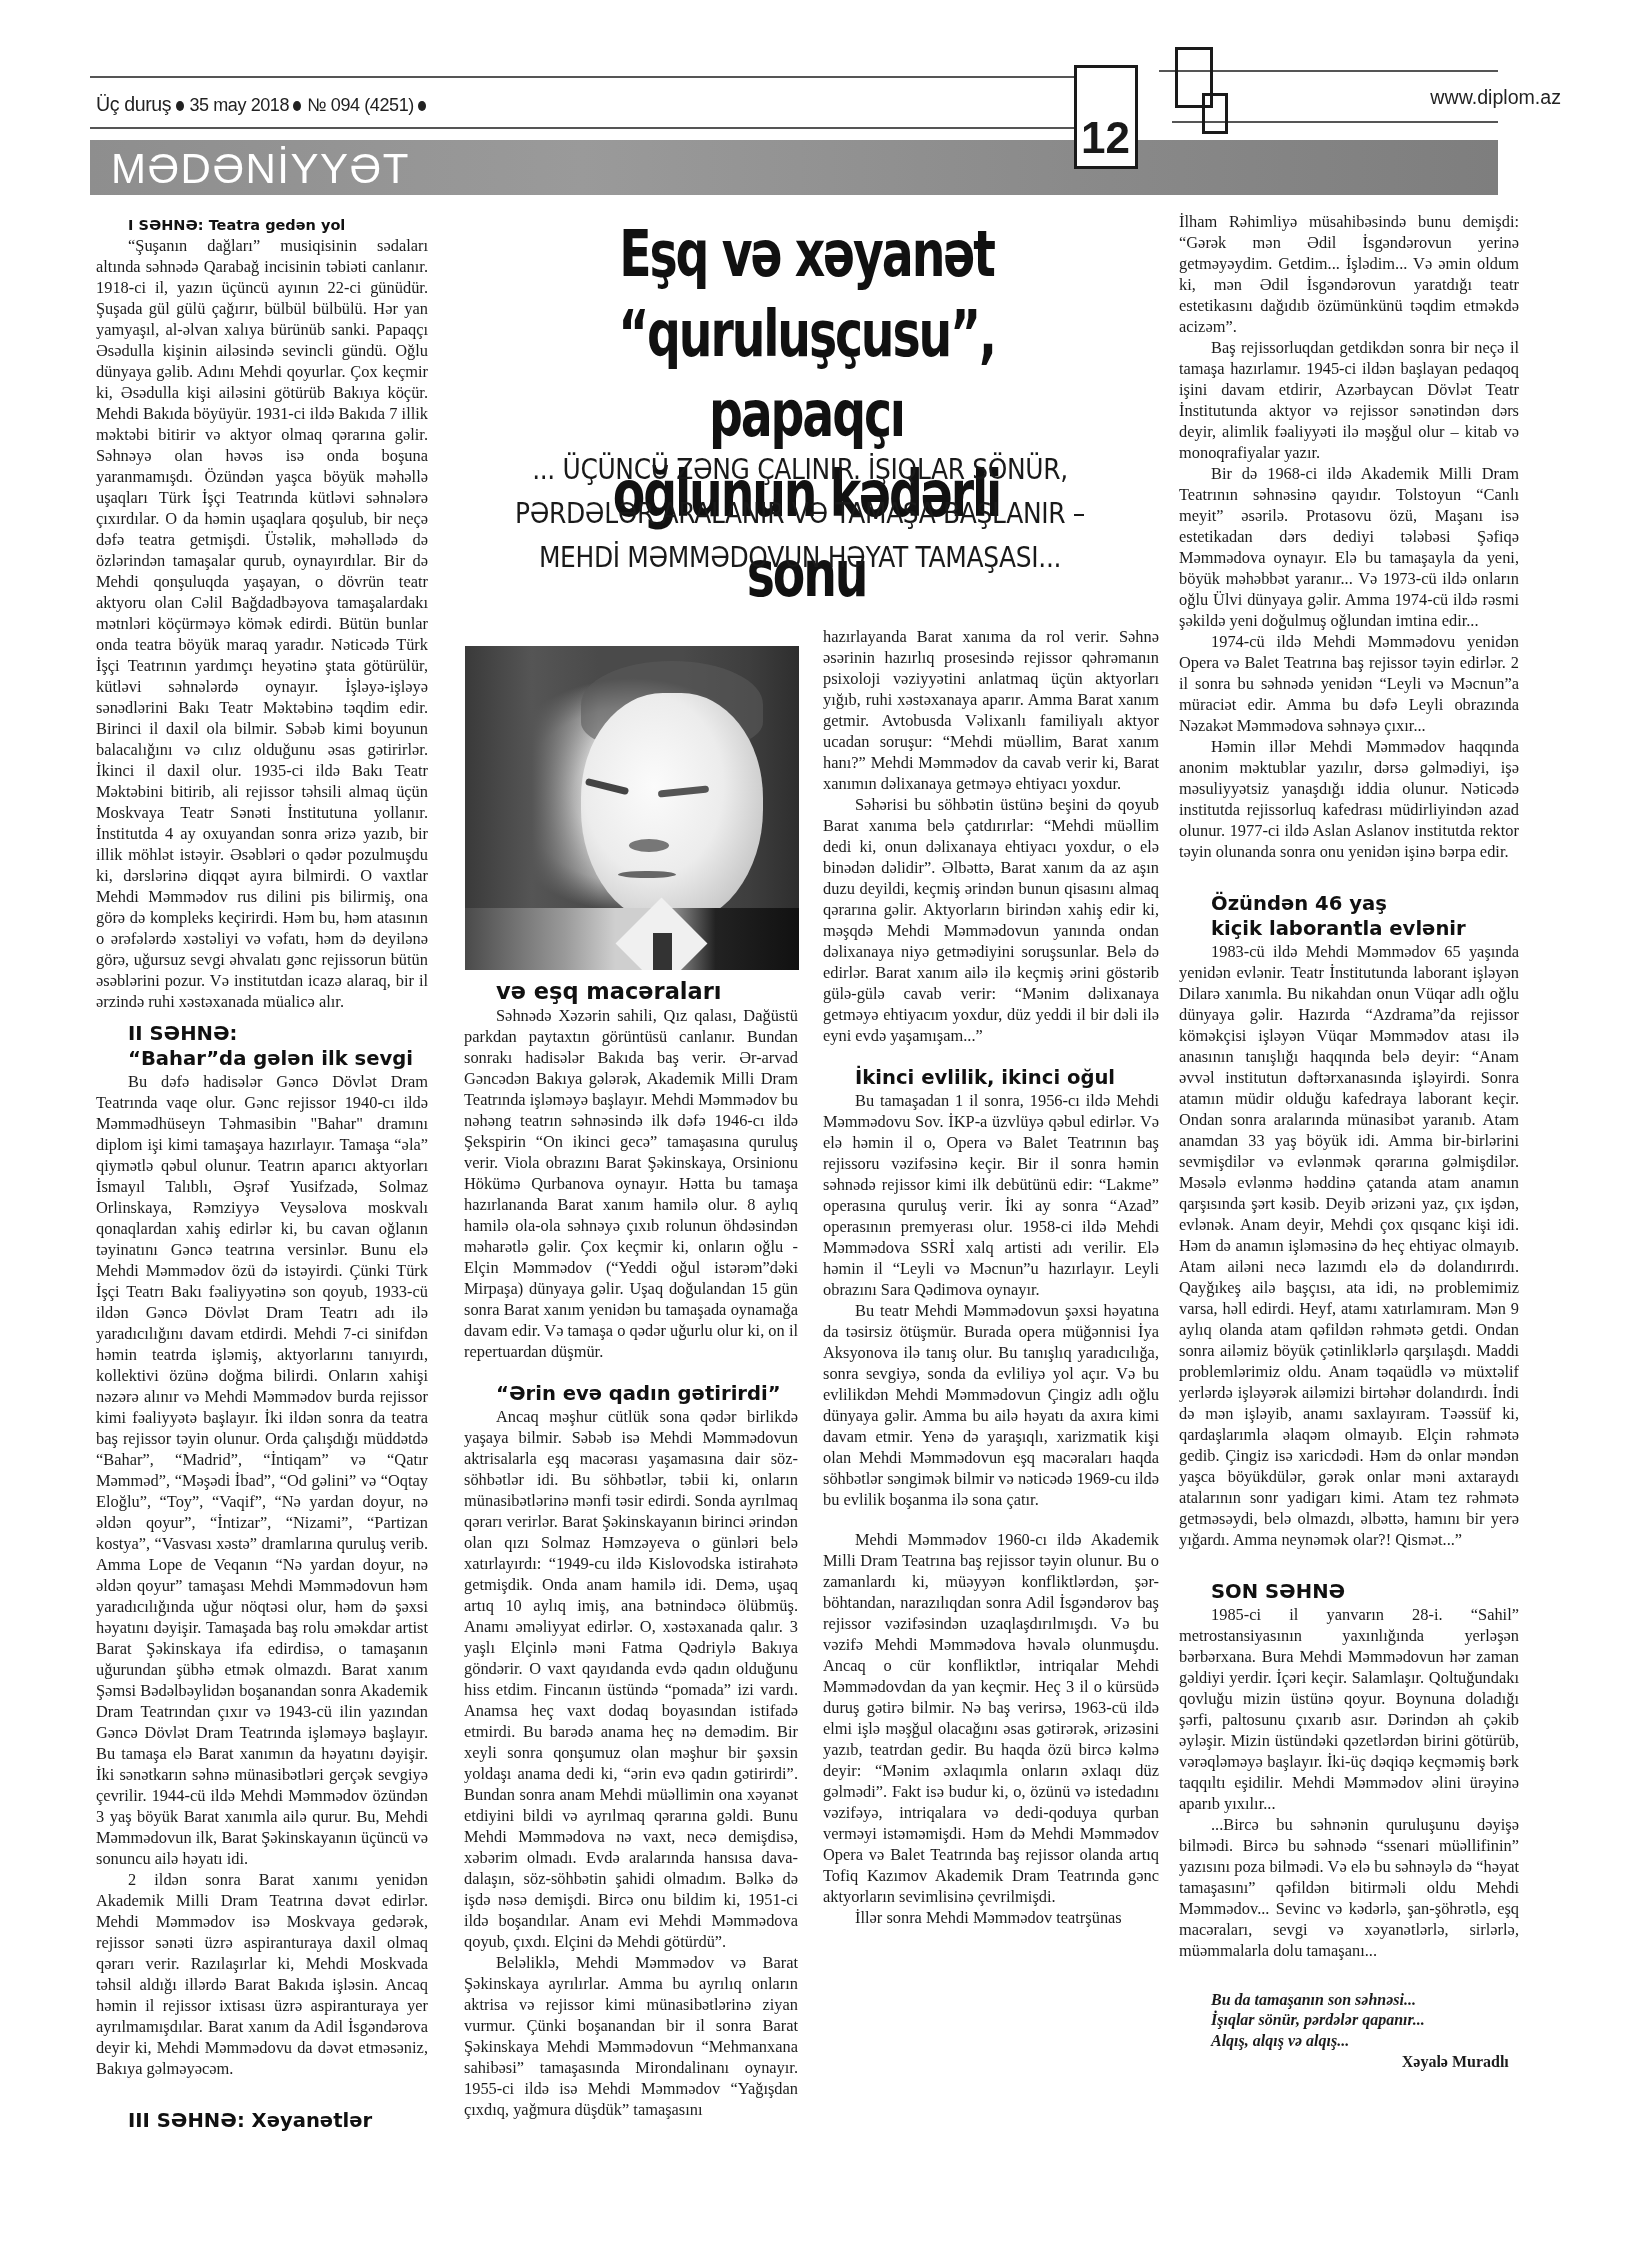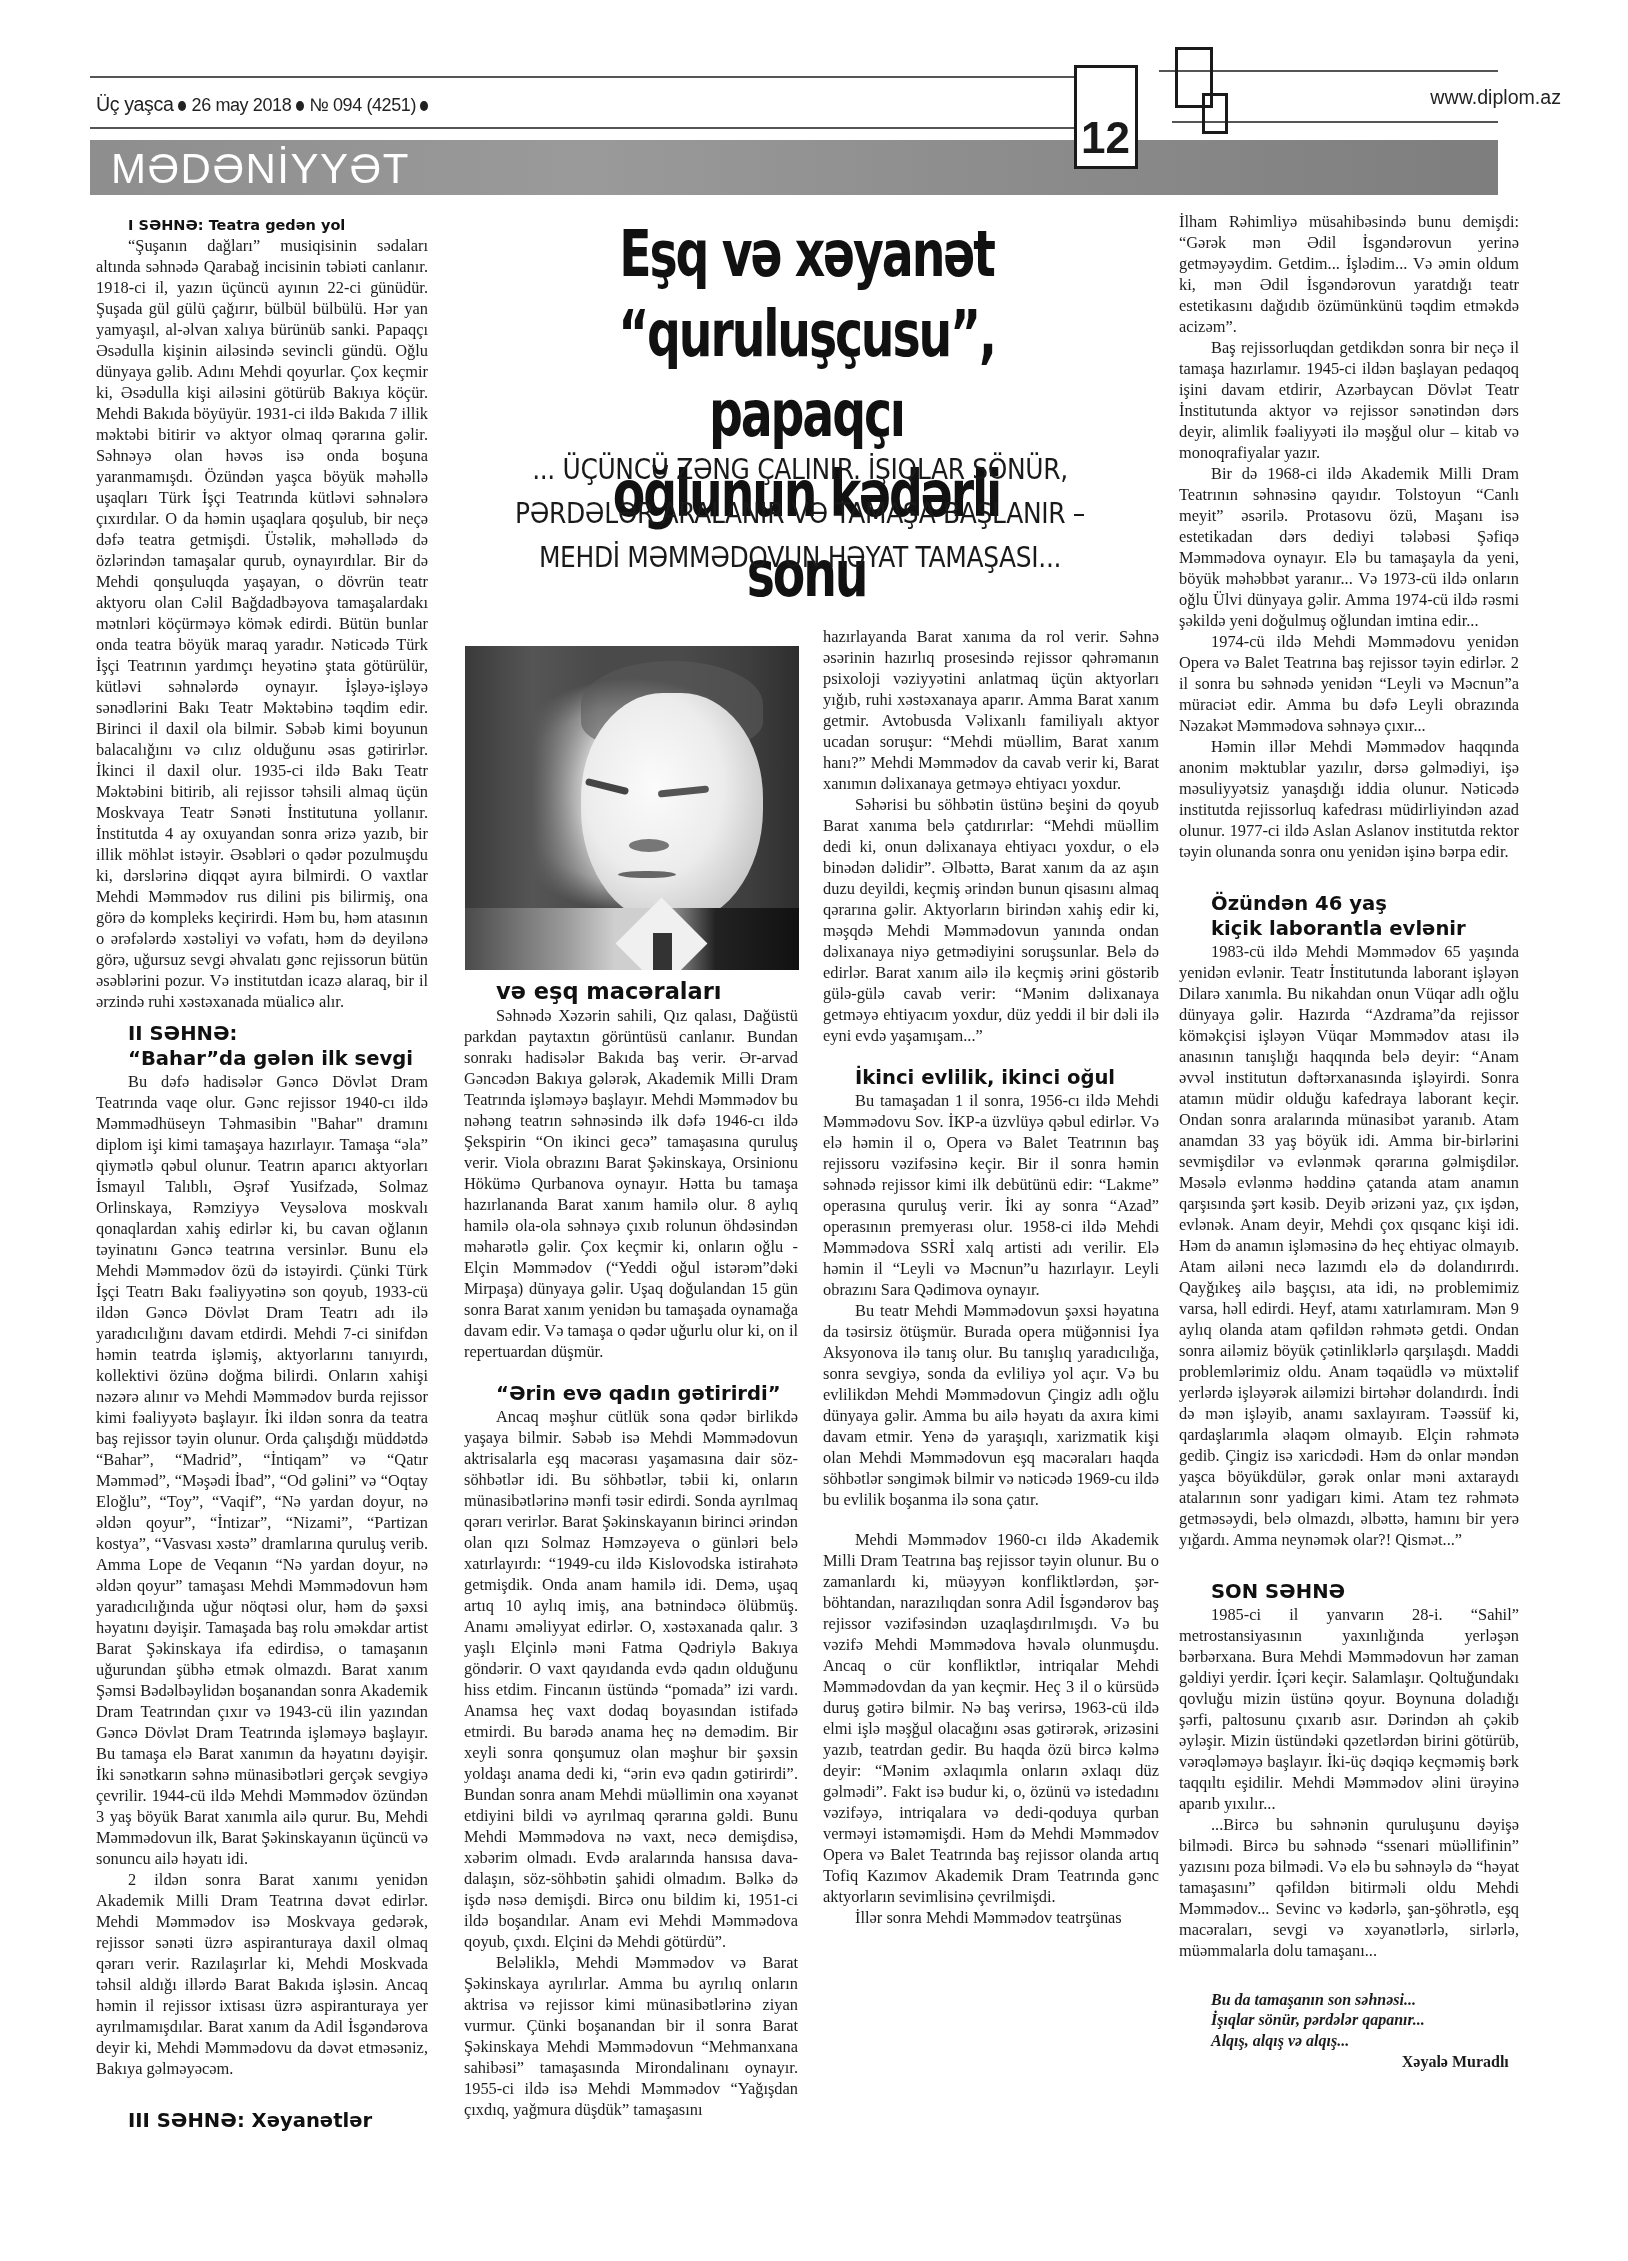--- a/index.html
+++ b/index.html
@@ -55,21 +55,21 @@
 </style>
 </head>
 <body>
 
 <div class="rule" style="left:90px; top:76px; width:986px;"></div>
 <div class="rule" style="left:1159px; top:70px; width:339px;"></div>
 <div class="rule" style="left:90px; top:127px; width:986px;"></div>
 <div class="rule" style="left:1172px; top:121px; width:326px;"></div>
 
 <div class="masthead">
-  <span class="name">Üç yaşca</span><span class="dot"></span><span>26 may 2018</span><span class="dot"></span><span>№ 094 (4251)</span><span class="dot"></span>
+  <span class="name">Üç duruş</span><span class="dot"></span><span>35 may 2018</span><span class="dot"></span><span>№ 094 (4251)</span><span class="dot"></span>
 </div>
 <div class="site">www.diplom.az</div>
 
 <div class="section-band"></div>
 <div class="section-title">MƏDƏNİYYƏT</div>
 
 <div class="page-logo">
   <div class="box" style="left:102px; top:0; width:38px; height:61px;"></div>
   <div class="box" style="left:129px; top:46px; width:26px; height:41px;"></div>
   <div class="box" style="left:0.7px; top:17.5px; width:64px; height:104px; background:#fff; border-width:3.6px;"></div>

